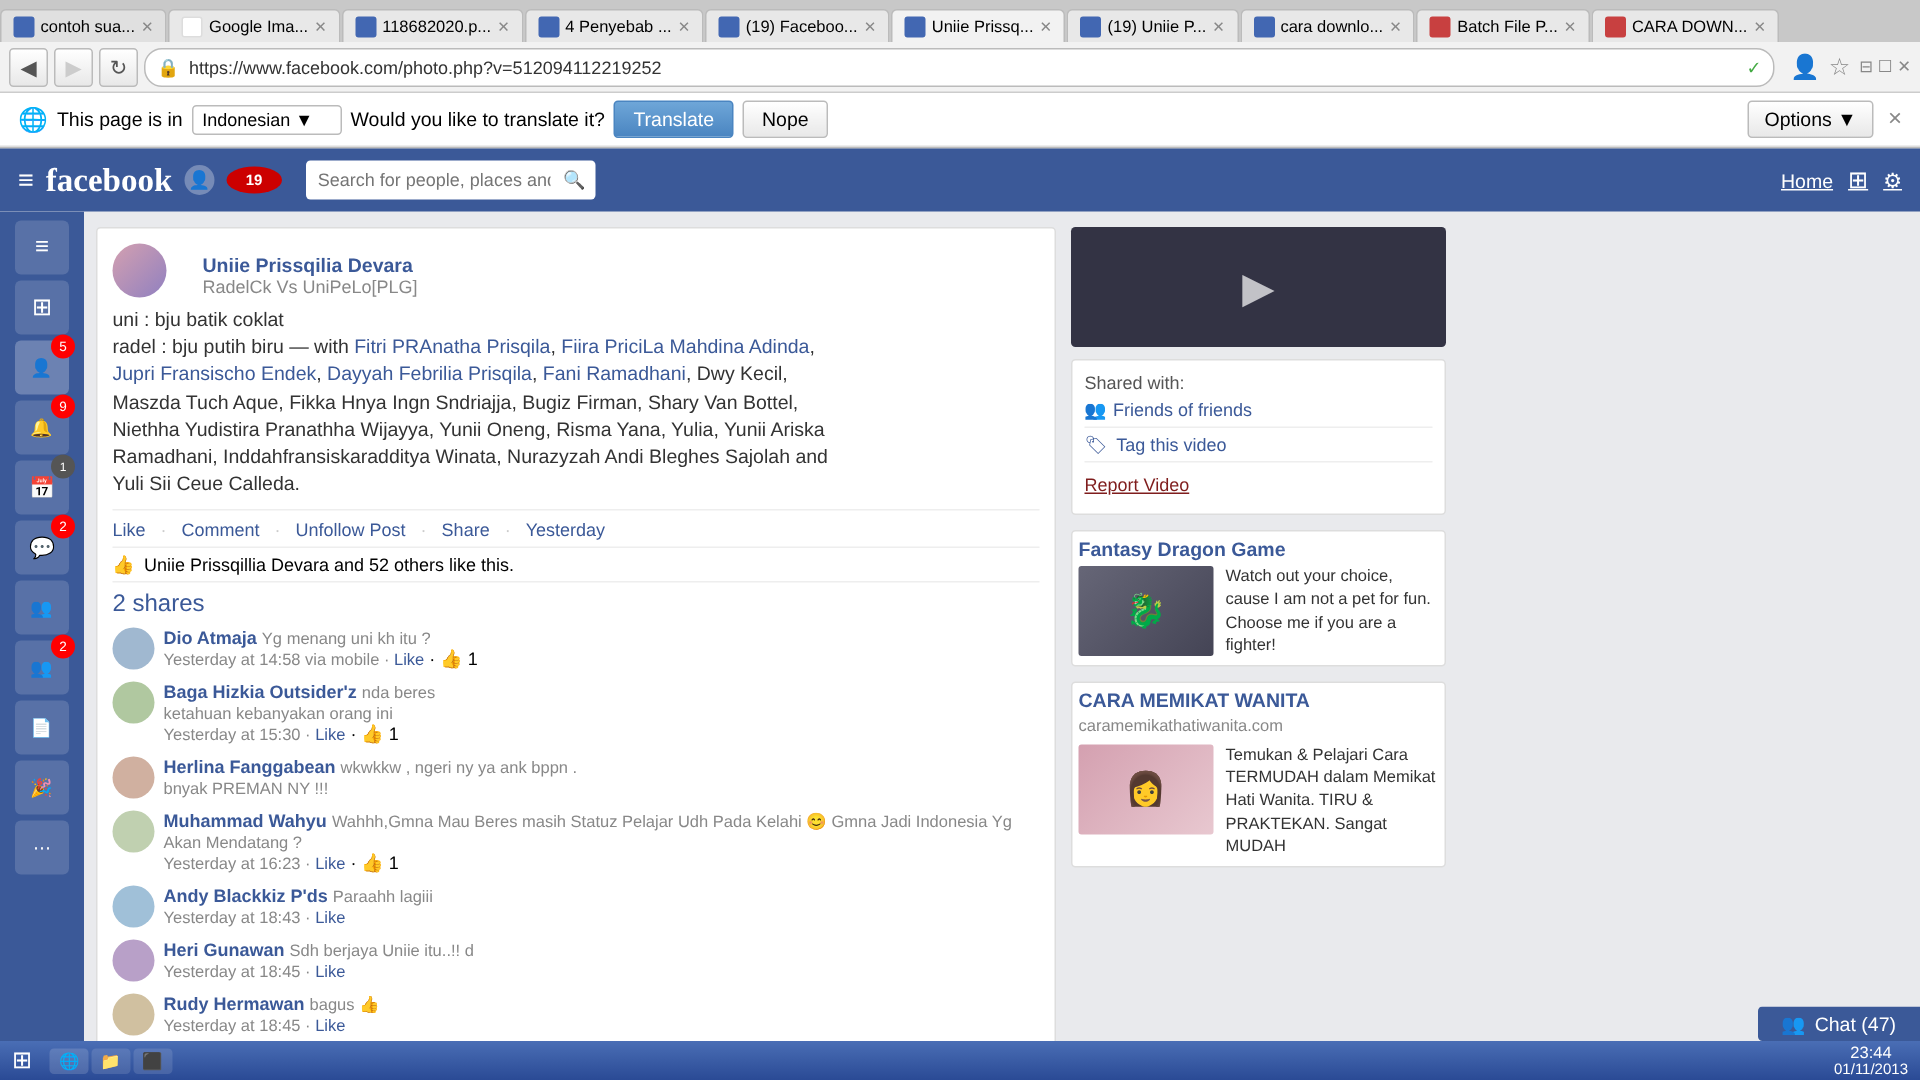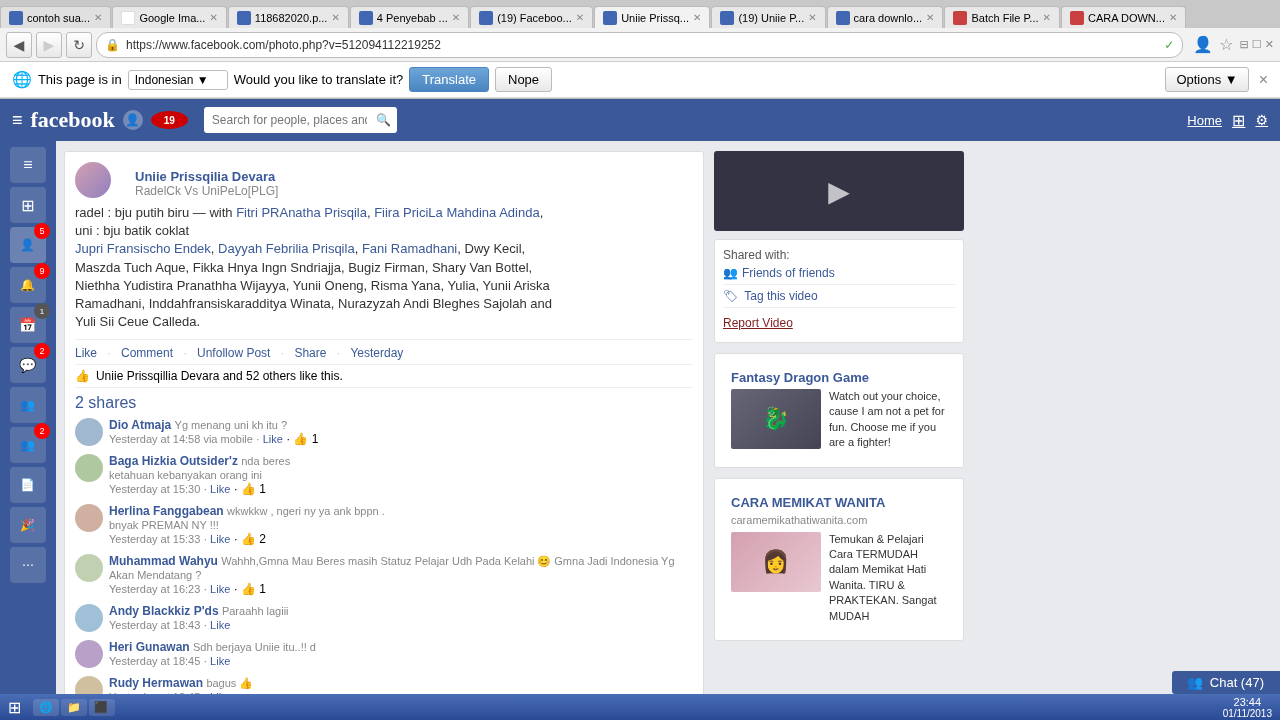--- a/index.html
+++ b/index.html
@@ -50,21 +50,21 @@
     .comment-avatar { width: 28px; height: 28px; border-radius: 50%; background: #c0c0c0; flex-shrink: 0; }
     .comment-author { font-weight: bold; color: #3b5998; cursor: pointer; }
     .comment-time { font-size: 11px; color: #888; }
     .comment-actions { font-size: 11px; color: #3b5998; }
     .shared-info { background: #fff; border: 1px solid #ddd; border-radius: 3px; padding: 8px; margin-bottom: 10px; font-size: 12px; }
     .shared-info .label { color: #555; margin-bottom: 4px; }
     .shared-info .value { display: flex; align-items: center; gap: 4px; color: #3b5998; }
     .tag-video { display: flex; align-items: center; gap: 6px; color: #3b5998; font-size: 12px; cursor: pointer; padding: 4px 0; border-top: 1px solid #eee; border-bottom: 1px solid #eee; margin: 4px 0; }
     .report-video { font-size: 12px; color: #7f1d1d; cursor: pointer; padding: 4px 0; text-decoration: underline; }
     
-    .ad-box { background: #fff; border: 1px solid #ddd; border-radius: 3px; padding: 16px; margin-bottom: 10px; }
+    .ad-box { background: #fff; border: 1px solid #ddd; border-radius: 3px; padding: 4px; margin-bottom: 10px; }
     .ad-title { font-weight: bold; font-size: 13px; color: #3b5998; margin-bottom: 4px; cursor: pointer; }
     .ad-domain { font-size: 11px; color: #888; margin-bottom: 6px; }
     .ad-content { display: flex; gap: 8px; }
     .ad-img { width: 90px; height: 60px; background: #c8a0d0; flex-shrink: 0; border-radius: 2px; object-fit: cover; }
     .ad-img.woman { background: linear-gradient(135deg, #d4a0b0, #e8c8d0); }
     .ad-text { font-size: 11px; color: #333; line-height: 1.4; }
     
     
     .fb-chat-bar { position: fixed; bottom: 26px; right: 0; background: #3b5998; color: #fff; padding: 4px 16px; font-size: 13px; cursor: pointer; border-radius: 3px 0 0 3px; display: flex; align-items: center; gap: 6px; }
     
@@ -209,22 +209,22 @@
         <div style="flex:1;max-width:640px;">
           <div class="post-box">
             <div class="post-header">
               <div class="post-avatar" style="background:linear-gradient(135deg,#d4a0b0,#9080c0);"></div>
               <div>
                 <div class="post-author">Uniie Prissqilia Devara</div>
                 <div class="post-subtitle">RadelCk Vs UniPeLo[PLG]</div>
               </div>
             </div>
             <div class="post-text">
+              <div>uni : bju batik coklat</div>
               <div>radel : bju putih biru — with <a href="#">Fitri PRAnatha Prisqila</a>, <a href="#">Fiira PriciLa Mahdina Adinda</a>,</div>
-              <div>uni : bju batik coklat</div>
               <div><a href="#">Jupri Fransischo Endek</a>, <a href="#">Dayyah Febrilia Prisqila</a>, <a href="#">Fani Ramadhani</a>, Dwy Kecil,</div>
               <div>Maszda Tuch Aque, Fikka Hnya Ingn Sndriajja, Bugiz Firman, Shary Van Bottel,</div>
               <div>Niethha Yudistira Pranathha Wijayya, Yunii Oneng, Risma Yana, Yulia, Yunii Ariska</div>
               <div>Ramadhani, Inddahfransiskaradditya Winata, Nurazyzah Andi Bleghes Sajolah and</div>
               <div>Yuli Sii Ceue Calleda.</div>
             </div>
             <div class="post-actions">
               <span>Like</span>
               <span class="sep">·</span>
               <span>Comment</span>
@@ -263,25 +263,20 @@
                   <span class="comment-actions">Like</span>
                   <span> · 👍 1</span>
                 </div>
               </div>
             </div>
             <div class="comment">
               <div class="comment-avatar" style="background:#d0b0a0;"></div>
               <div>
                 <span class="comment-author">Herlina Fanggabean</span>
                 <span class="comment-time"> wkwkkw , ngeri ny ya ank bppn .<br>bnyak PREMAN NY !!!</span>
-                <div>
-                  <span class="comment-time">Yesterday at 15:33 · </span>
-                  <span class="comment-actions">Like</span>
-                  <span> · 👍 2</span>
-                </div>
               </div>
             </div>
             <div class="comment">
               <div class="comment-avatar" style="background:#c0d0b0;"></div>
               <div>
                 <span class="comment-author">Muhammad Wahyu</span>
                 <span class="comment-time"> Wahhh,Gmna Mau Beres masih Statuz Pelajar Udh Pada Kelahi 😊 Gmna Jadi Indonesia Yg Akan Mendatang ?</span>
                 <div>
                   <span class="comment-time">Yesterday at 16:23 · </span>
                   <span class="comment-actions">Like</span>

